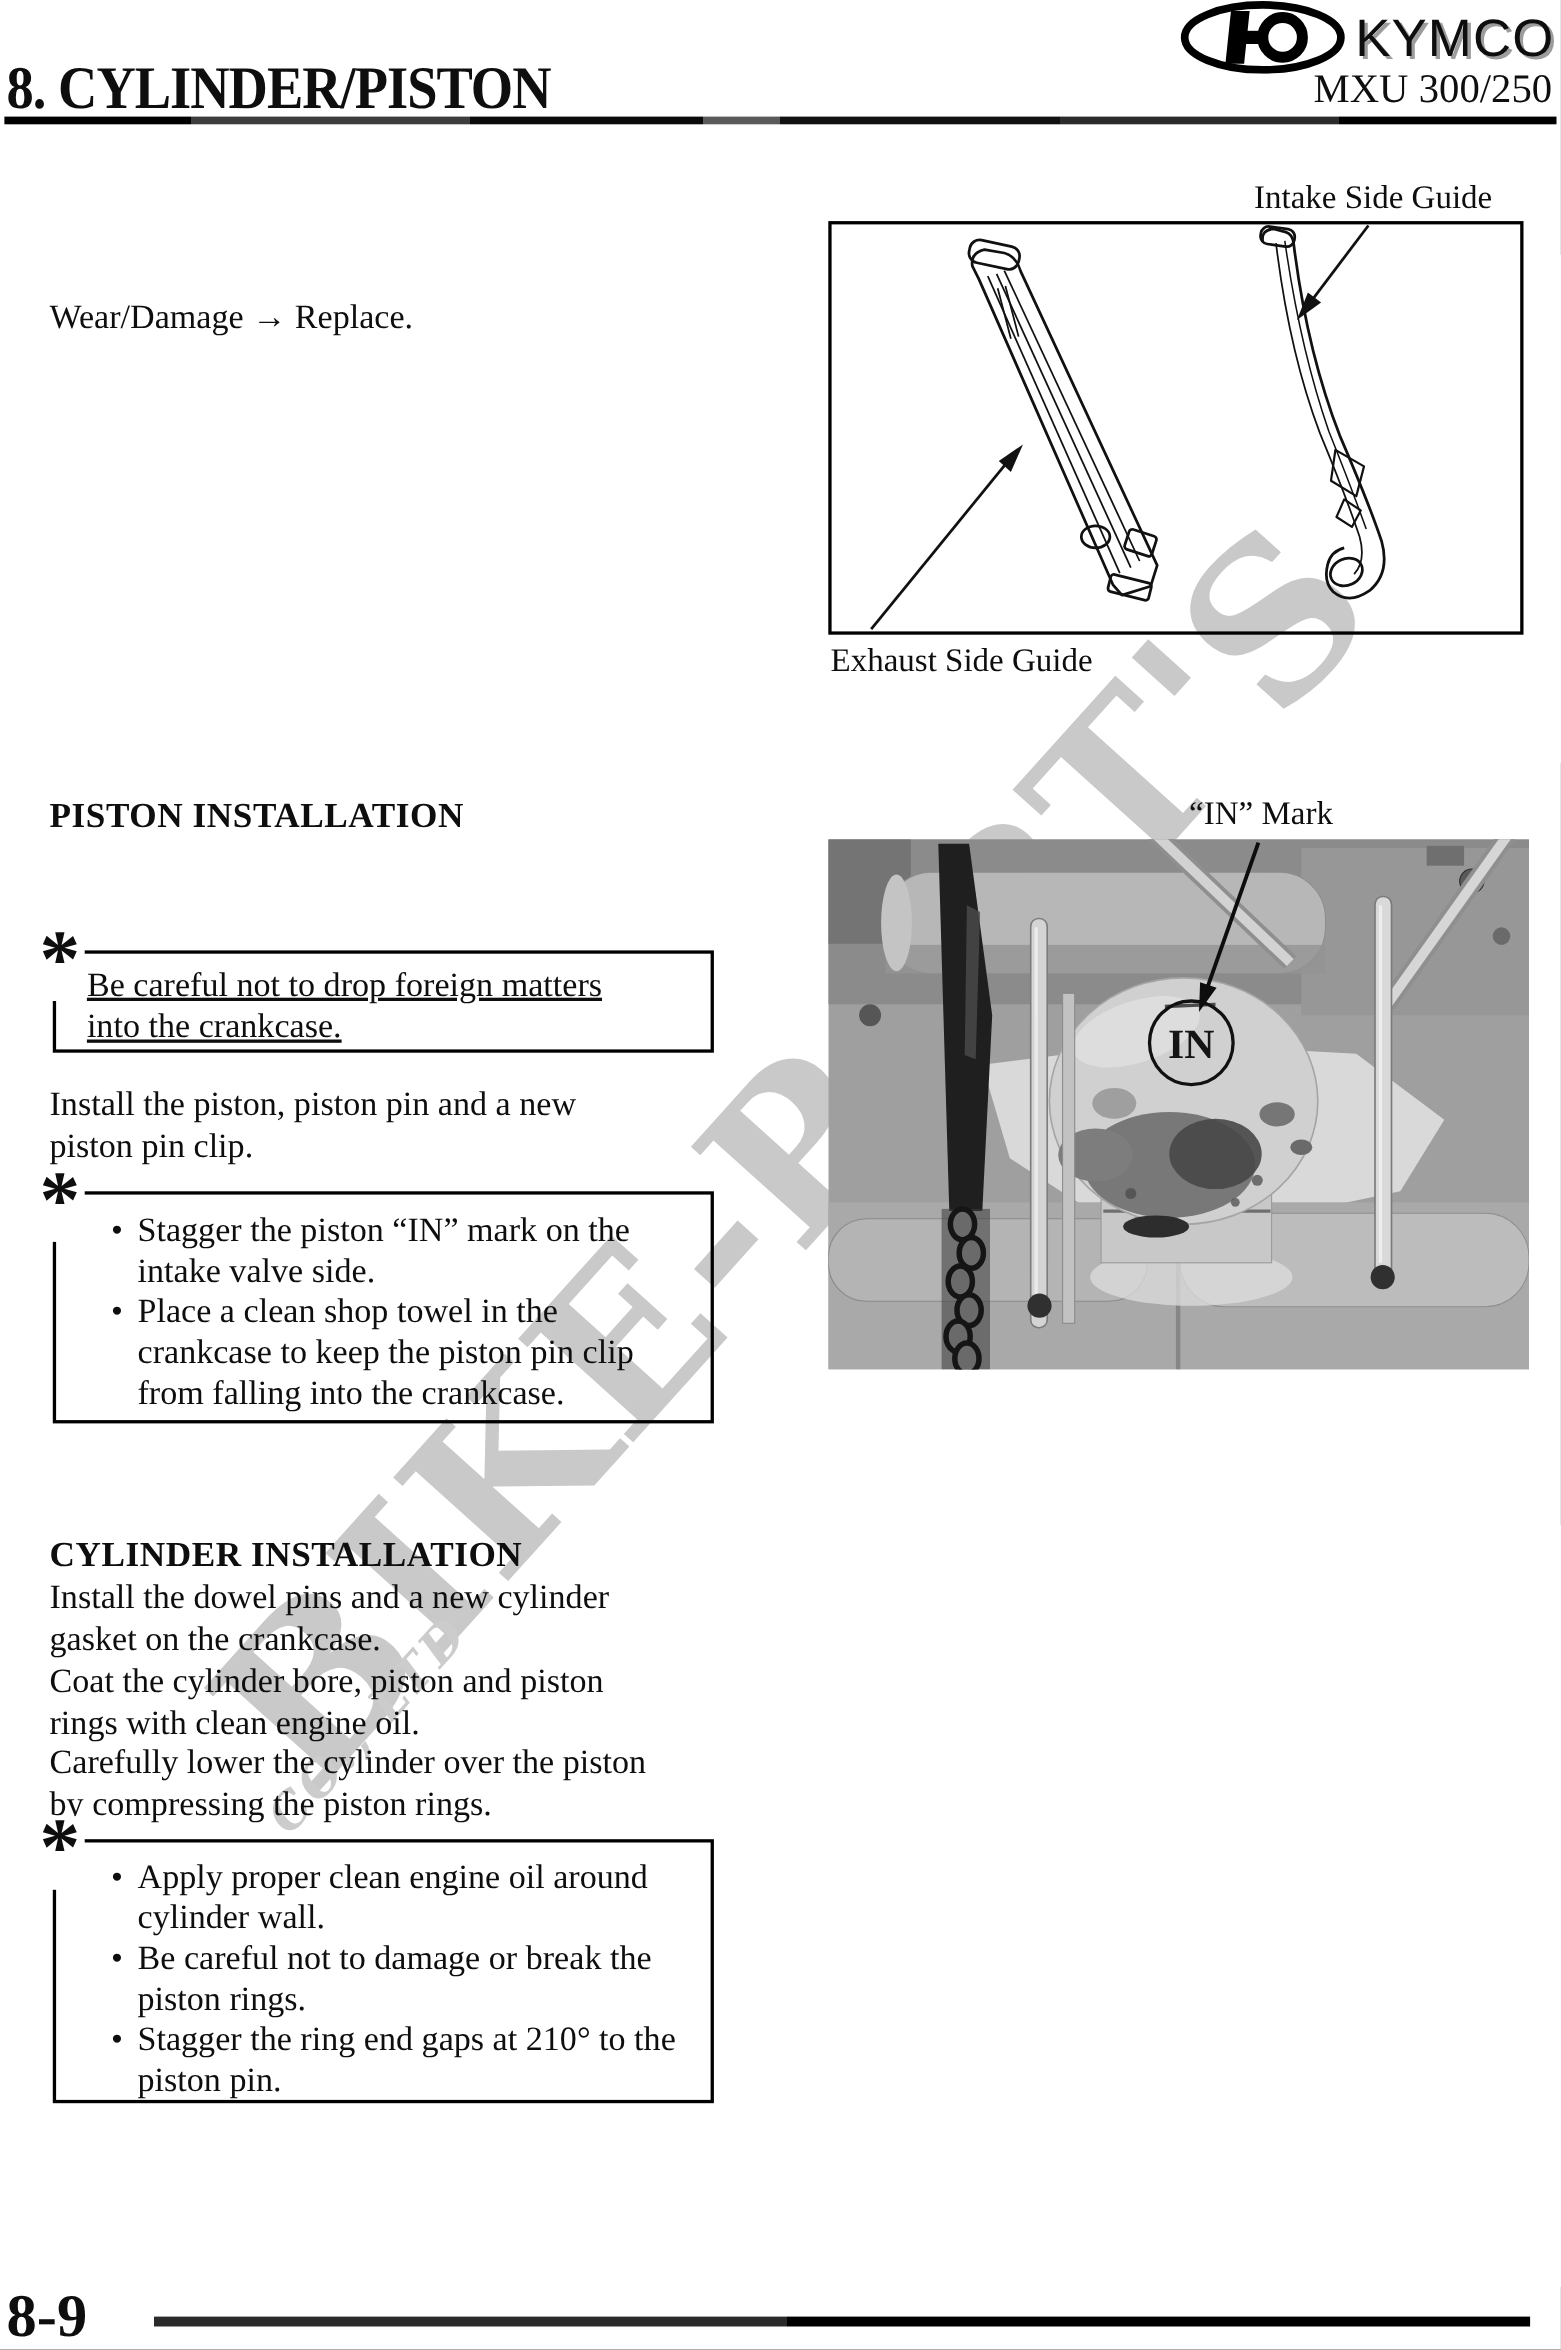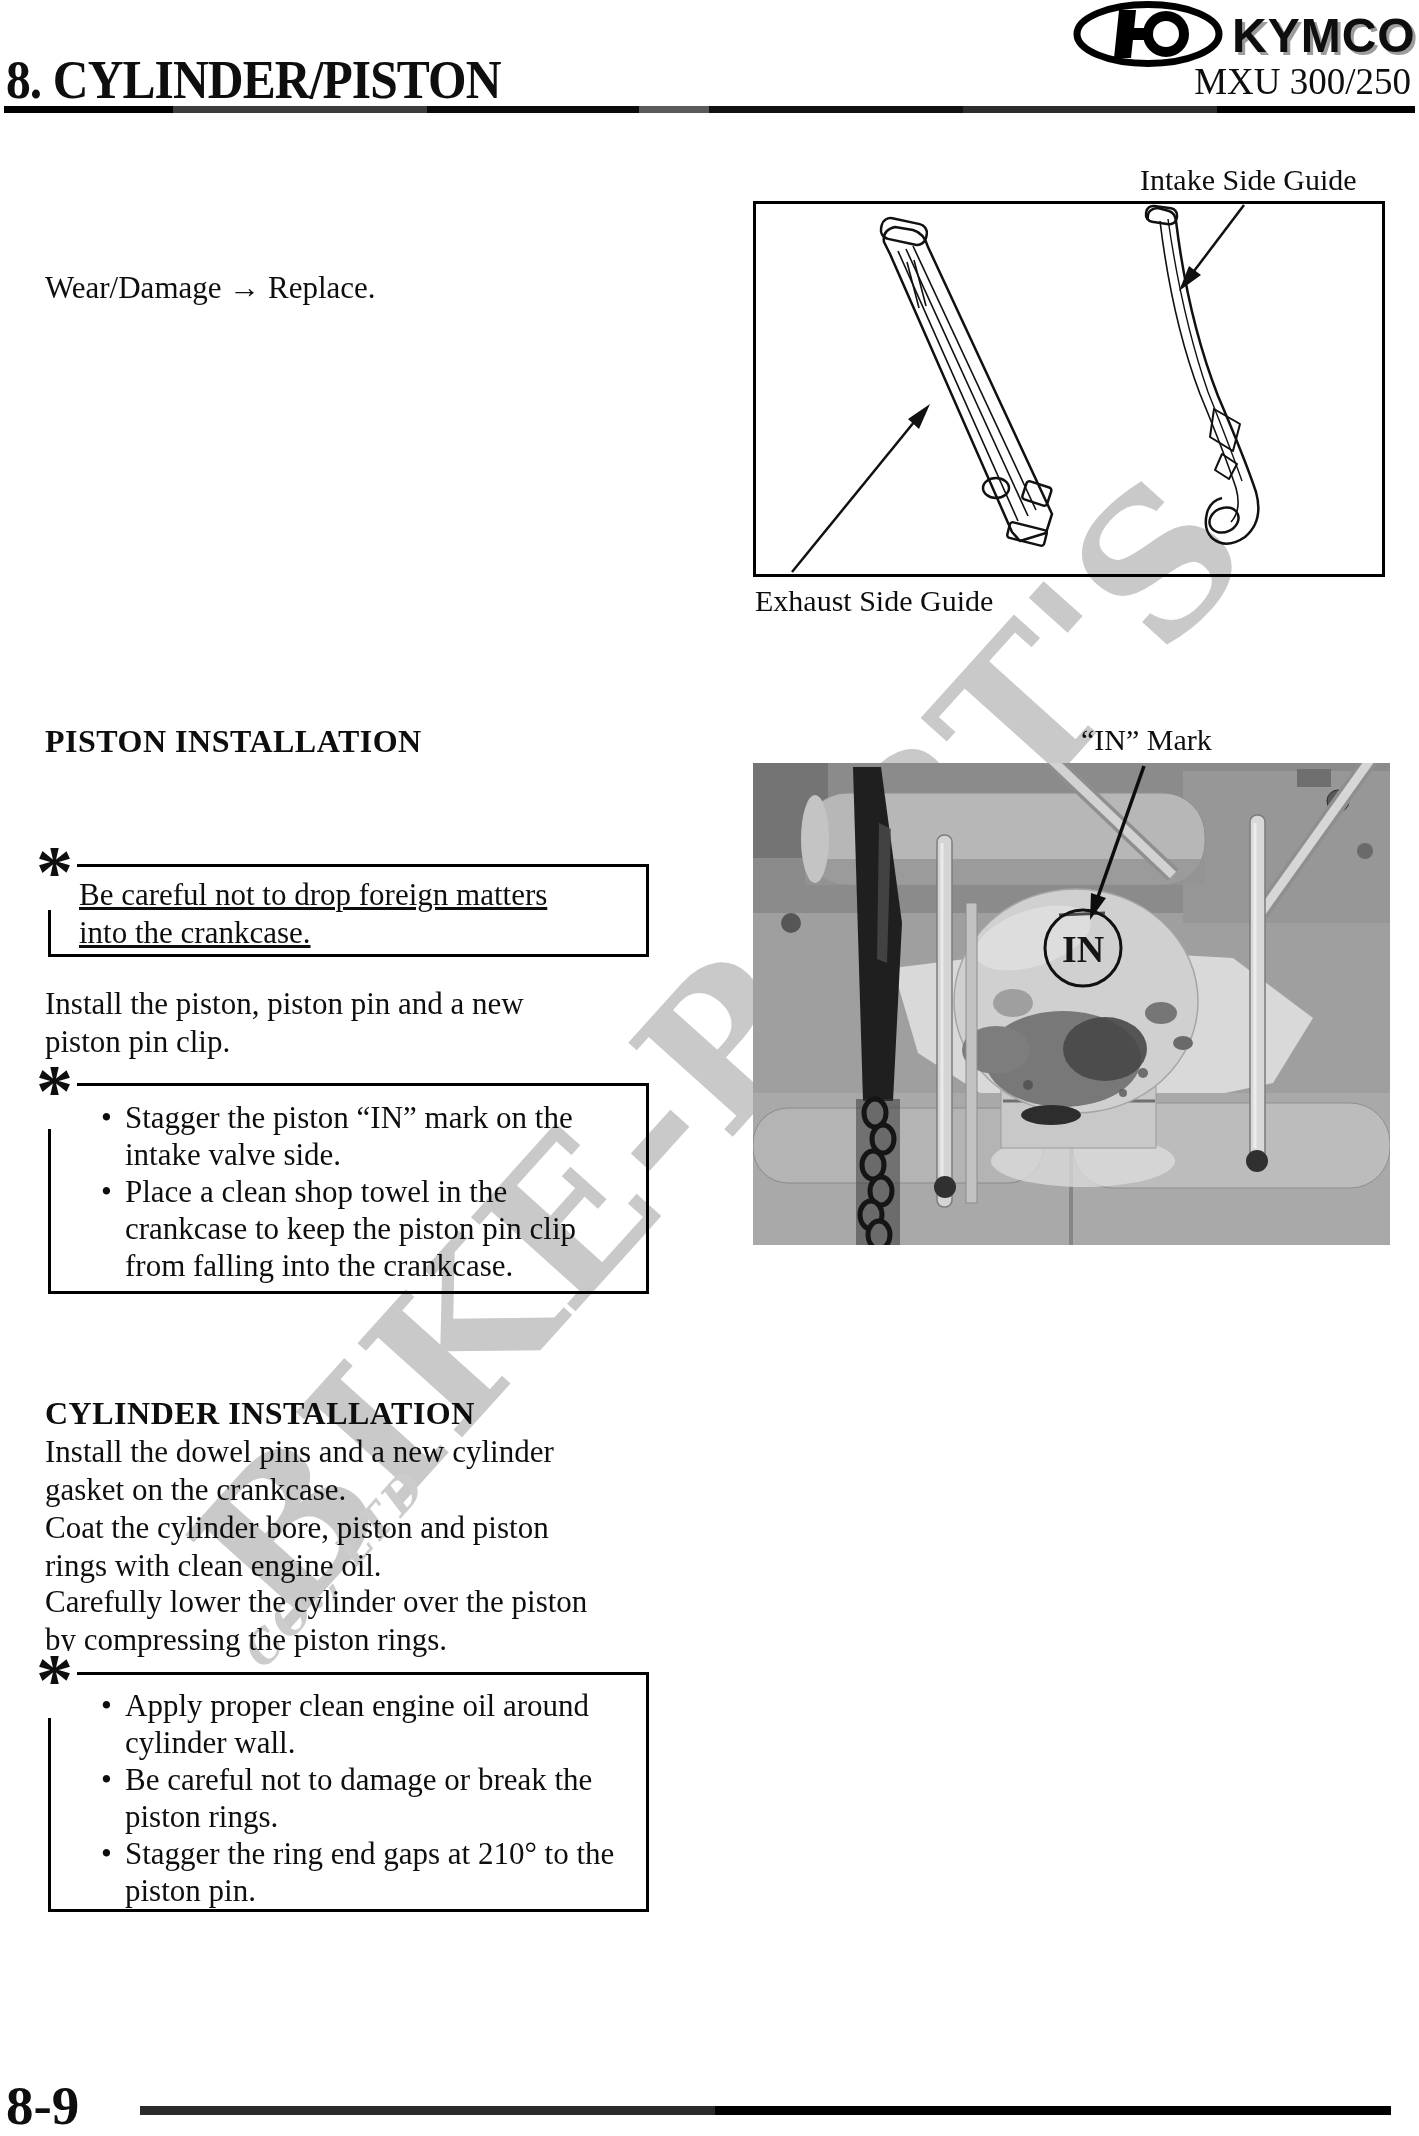--- a/index.html
+++ b/index.html
@@ -4,21 +4,21 @@
 <style>
   html,body{margin:0;padding:0;background:#777;}
   #page{position:relative;width:1419px;height:2136px;background:#ffffff;overflow:hidden;
         font-family:"Liberation Serif","DejaVu Serif",serif;color:#0e0e0e;}
   .abs{position:absolute;}
   .pre{white-space:pre-line;}
   .body-text{font-size:31px;line-height:38px;}
   .heading{font-size:32px;font-weight:bold;letter-spacing:.5px;}
   .figlabel{font-size:30px;}
   .title{font-size:55px;font-weight:bold;letter-spacing:-1px;transform:scaleX(.9);transform-origin:0 50%;white-space:nowrap;}
-  .brand{font-family:"Liberation Sans","DejaVu Sans",sans-serif;font-weight:700;font-size:48px;
+  .brand{font-family:"Liberation Sans","DejaVu Sans",sans-serif;font-weight:400;font-size:48px;
          letter-spacing:1px;text-shadow:3px 3px 0 #9c9c9c;white-space:nowrap;text-align:center;}
   .model{font-size:37px;font-weight:normal;white-space:nowrap;}
   .rule-top{background:linear-gradient(90deg,#000 0 12%,#3d3d3d 12% 30%,#0a0a0a 30% 45%,#5a5a5a 45% 50%,#111 50% 68%,#2c2c2c 68% 86%,#000 86% 100%);}
   .rule-bottom{background:linear-gradient(90deg,#2a2a2a 0 46%,#000 46% 100%);}
   .pagenum{font-size:55px;font-weight:bold;}
   .notebox{border:3px solid #000;box-sizing:border-box;}
   .star{position:absolute;left:-17px;top:-24px;font-size:74px;line-height:.8;background:#fff;
         padding:0 4px 8px 2px;font-weight:bold;}
   .notebox ul{list-style:none;margin:0;padding:0;}
   .notebox li{display:flex;font-size:31px;line-height:37px;}

